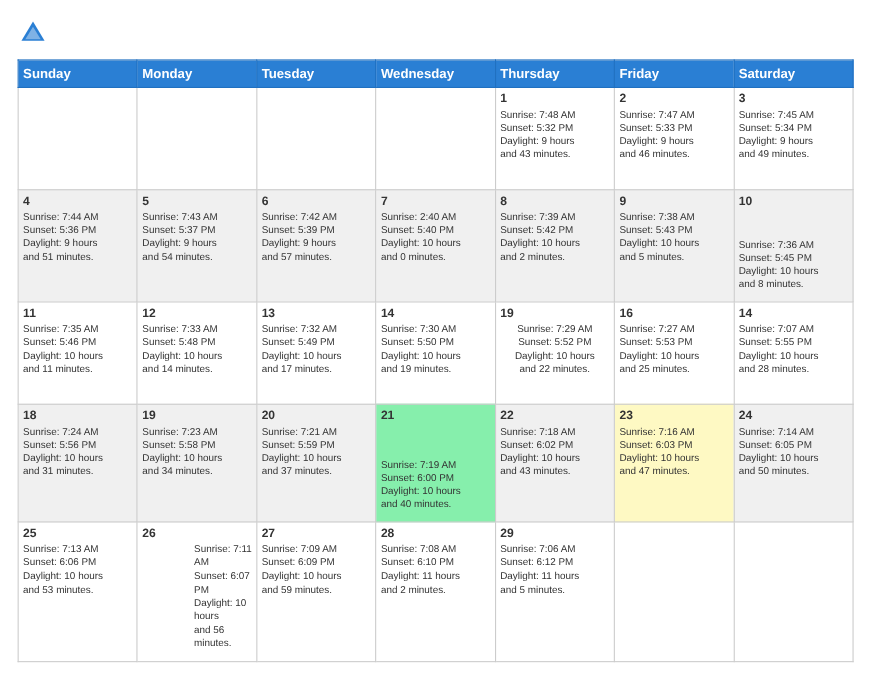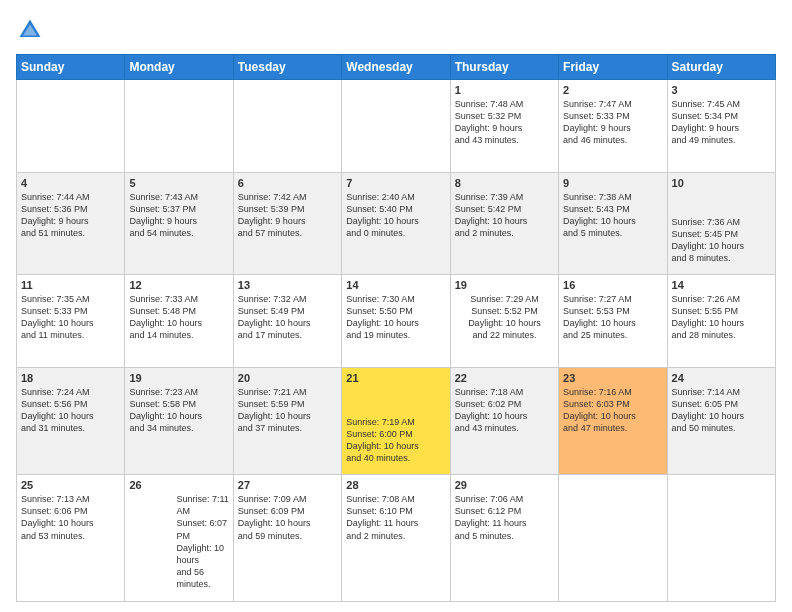--- a/index.html
+++ b/index.html
@@ -215,21 +215,21 @@
             <div class="day-info" style="white-space: pre-line; margin-top: 27px;">Sunrise: 7:36 AM
 Sunset: 5:45 PM
 Daylight: 10 hours
 and 8 minutes.</div>
           </td>
         </tr>
         <tr class="week-row">
           <td>
             <span class="day-number">11</span>
             <div class="day-info" style="white-space: pre-line;">Sunrise: 7:35 AM
-Sunset: 5:33 PM
+Sunset: 5:46 PM
 Daylight: 10 hours
 and 11 minutes.</div>
           </td>
           <td>
             <span class="day-number">12</span>
             <div class="day-info" style="white-space: pre-line;">Sunrise: 7:33 AM
 Sunset: 5:48 PM
 Daylight: 10 hours
 and 14 minutes.</div>
           </td>
@@ -256,21 +256,21 @@
           </td>
           <td>
             <span class="day-number">16</span>
             <div class="day-info" style="white-space: pre-line;">Sunrise: 7:27 AM
 Sunset: 5:53 PM
 Daylight: 10 hours
 and 25 minutes.</div>
           </td>
           <td>
             <span class="day-number">14</span>
-            <div class="day-info" style="white-space: pre-line;">Sunrise: 7:26 AM
+            <div class="day-info" style="white-space: pre-line;">Sunrise: 7:07 AM
 Sunset: 5:55 PM
 Daylight: 10 hours
 and 28 minutes.</div>
           </td>
         </tr>
         <tr class="week-row">
           <td style="background: rgb(240, 240, 240);">
             <span class="day-number">18</span>
             <div class="day-info" style="white-space: pre-line;">Sunrise: 7:24 AM
 Sunset: 5:56 PM
@@ -284,35 +284,35 @@
 Daylight: 10 hours
 and 34 minutes.</div>
           </td>
           <td style="background: rgb(240, 240, 240);">
             <span class="day-number">20</span>
             <div class="day-info" style="white-space: pre-line;">Sunrise: 7:21 AM
 Sunset: 5:59 PM
 Daylight: 10 hours
 and 37 minutes.</div>
           </td>
-          <td style="background: #fde047;">
+          <td style="background: #86efac;">
             <span class="day-number">21</span>
             <div class="day-info" style="white-space: pre-line; margin-top: 32px;">Sunrise: 7:19 AM
 Sunset: 6:00 PM
 Daylight: 10 hours
 and 40 minutes.</div>
           </td>
           <td style="background: rgb(240, 240, 240); margin-top: 28px;">
             <span class="day-number">22</span>
             <div class="day-info" style="white-space: pre-line;">Sunrise: 7:18 AM
 Sunset: 6:02 PM
 Daylight: 10 hours
 and 43 minutes.</div>
           </td>
-          <td style="background: #fdba74;">
+          <td style="background: #fef9c3;">
             <span class="day-number">23</span>
             <div class="day-info" style="white-space: pre-line;">Sunrise: 7:16 AM
 Sunset: 6:03 PM
 Daylight: 10 hours
 and 47 minutes.</div>
           </td>
           <td style="background: rgb(240, 240, 240);">
             <span class="day-number">24</span>
             <div class="day-info" style="white-space: pre-line;">Sunrise: 7:14 AM
 Sunset: 6:05 PM

